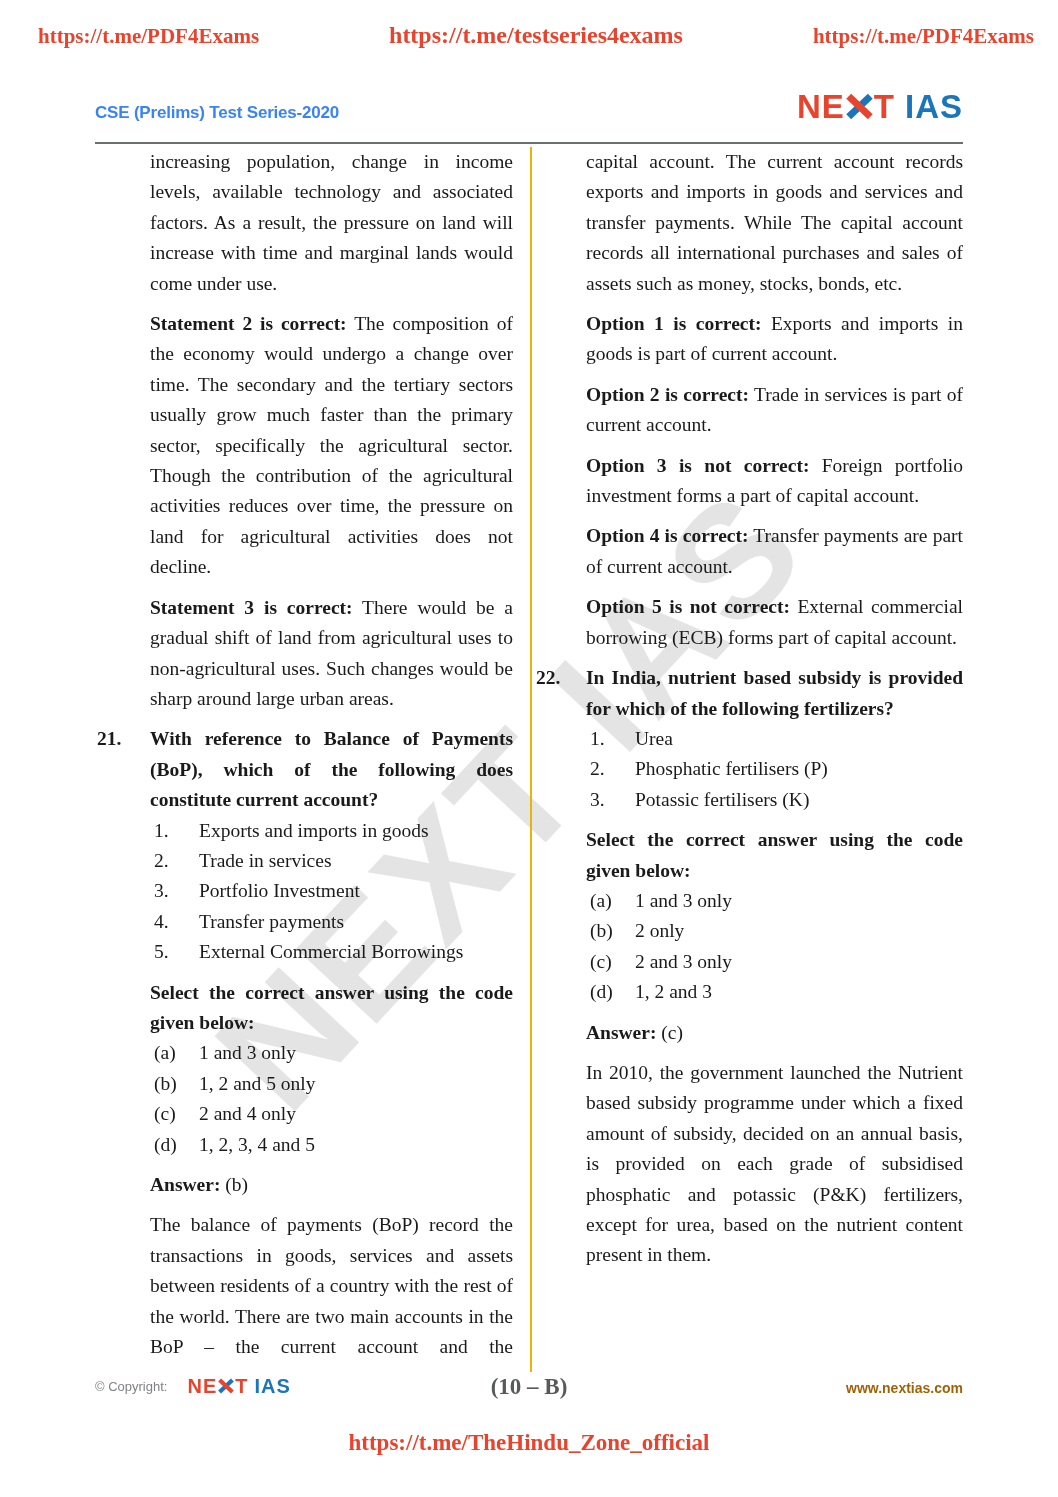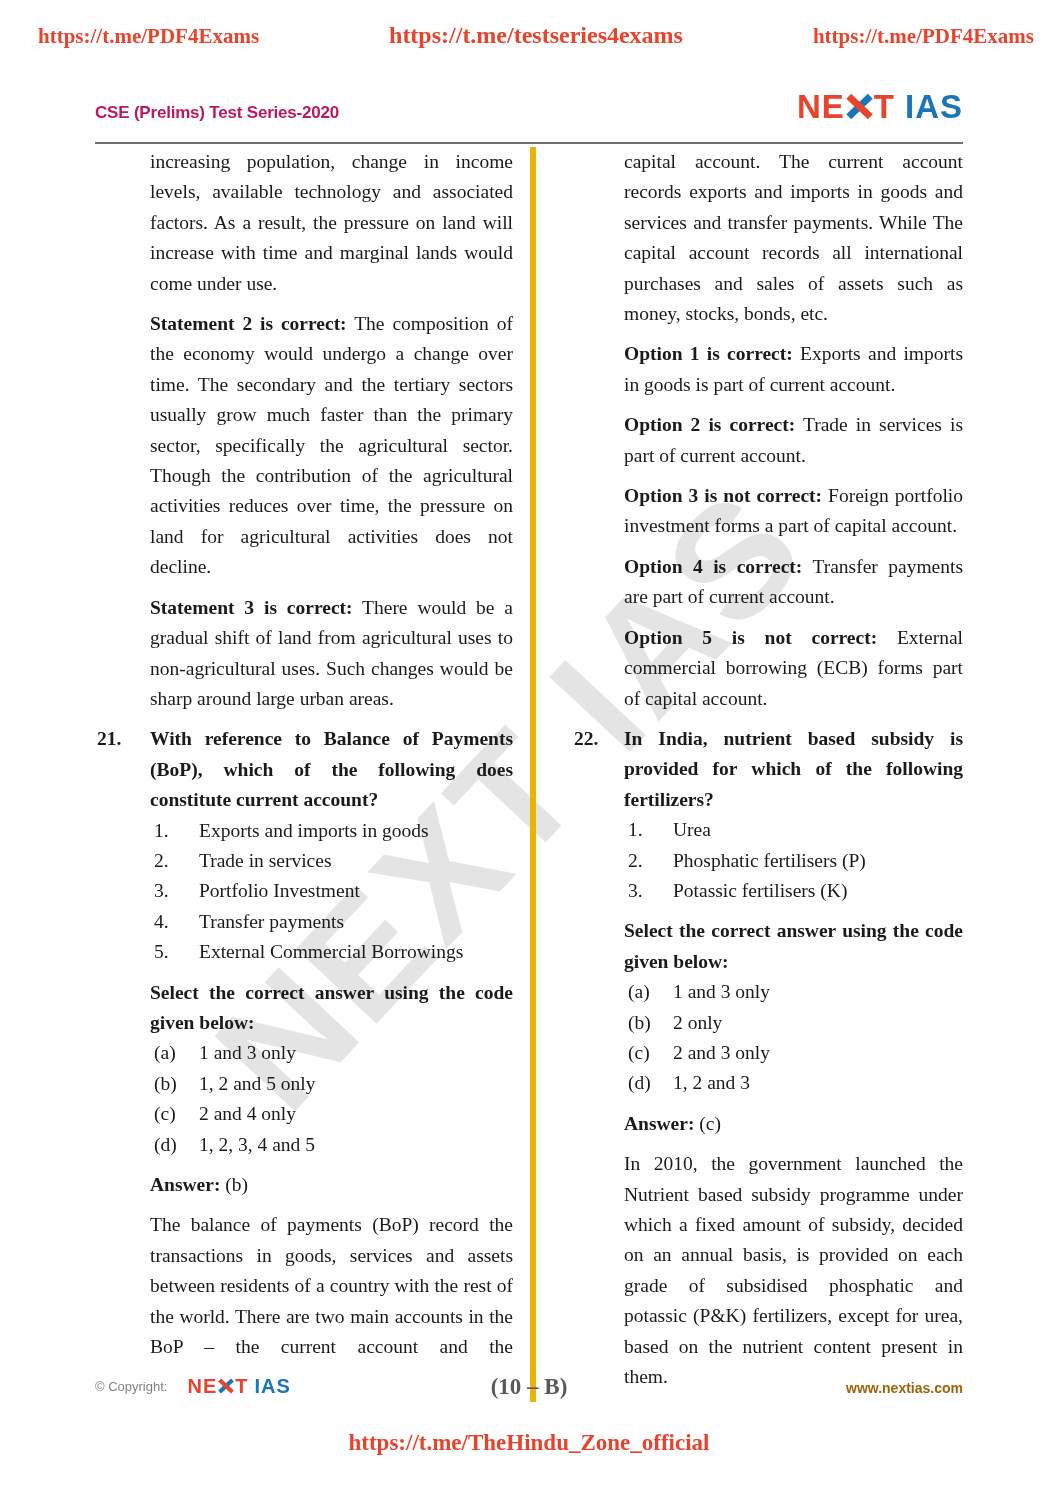--- a/index.html
+++ b/index.html
@@ -17,21 +17,21 @@
   .top-links .tlink { font-size:21px; }
   .top-links .tlink.center { font-size:24px; }
 
   
   .header {
     position:absolute; top:90px; left:95px; right:95px;
     display:flex; justify-content:space-between; align-items:flex-end;
   }
   .header-title {
     font-family:"Liberation Sans", sans-serif; font-weight:bold;
-    font-size:17px; color:#be185d; letter-spacing:-0.2px;
+    font-size:17px; color:#3b82f6; letter-spacing:-0.2px;
   }
   .logo { display:inline-flex; align-items:center; font-family:"Liberation Sans", sans-serif;
           font-weight:800; letter-spacing:1px; line-height:1; }
   .logo .red { color:#e8432d; }
   .logo .blue { color:#1b75bb; }
   .logo.big { font-size:33px; }
   .logo.small { font-size:20px; }
   .logo .xwrap { display:inline-block; position:relative; margin:0 1px; }
   .header-rule {
     position:absolute; top:142px; left:95px; right:95px;
@@ -48,21 +48,21 @@
   }
 
   
   .columns {
     position:absolute; top:147px; left:95px; width:868px; z-index:1;
     display:flex; align-items:stretch;
     font-size:19.5px; line-height:30.4px; text-align:justify;
   }
   .col { box-sizing:border-box; }
   .col-left  { width:435px; padding-left:55px; padding-right:17px; }
-  .col-right { width:433px; border-left:6px solid #eab308; padding-left:88px; padding-right:0; }
+  .col-right { width:433px; border-left:2px solid #eab308; padding-left:54px; padding-right:0; }
   .col p { margin:0 0 10px 0; }
   .col p.tight { margin-bottom:0;font-weight:bold; }
   .force-just { text-align-last:justify; }
 
   .q-block { position:relative; }
   .q-num {
     position:absolute; top:0; font-weight:bold;
   }
   .col-left  .q-num { left:-53px; }
   .col-right .q-num { left:-50px; }

